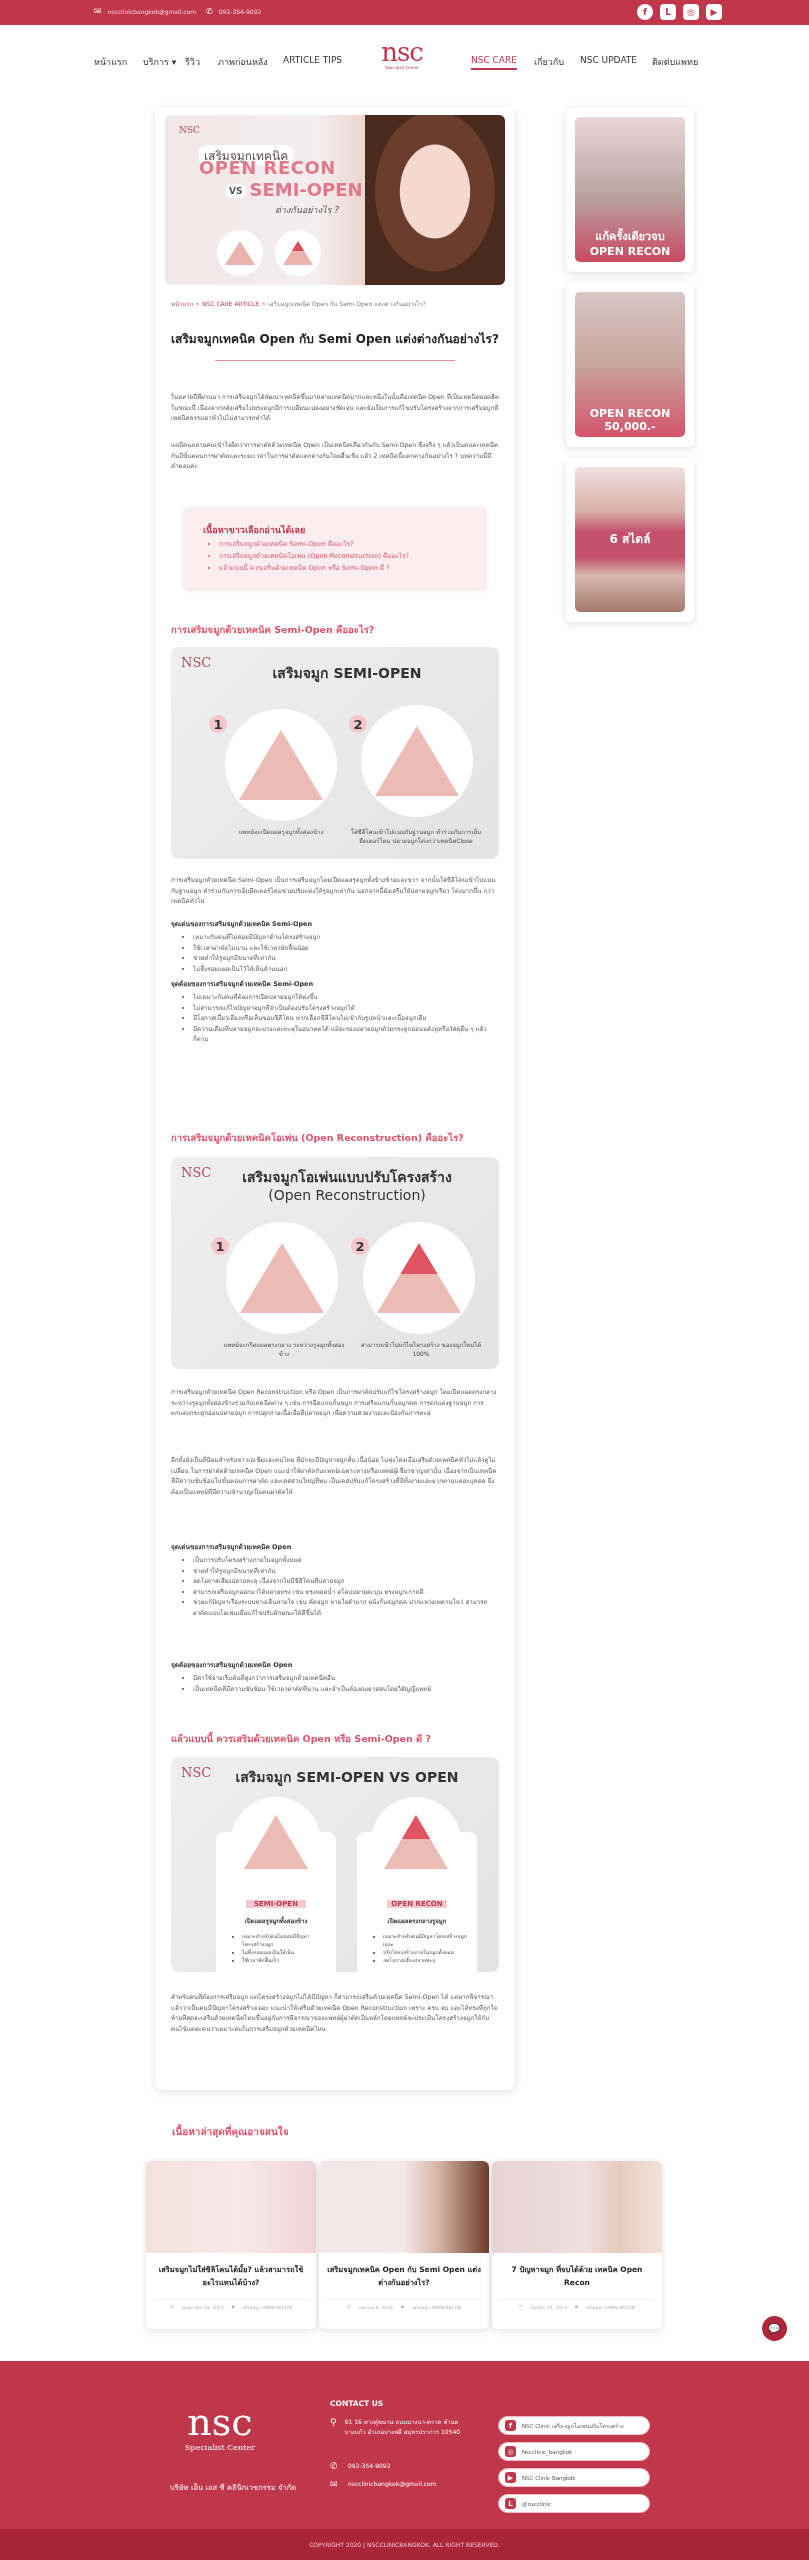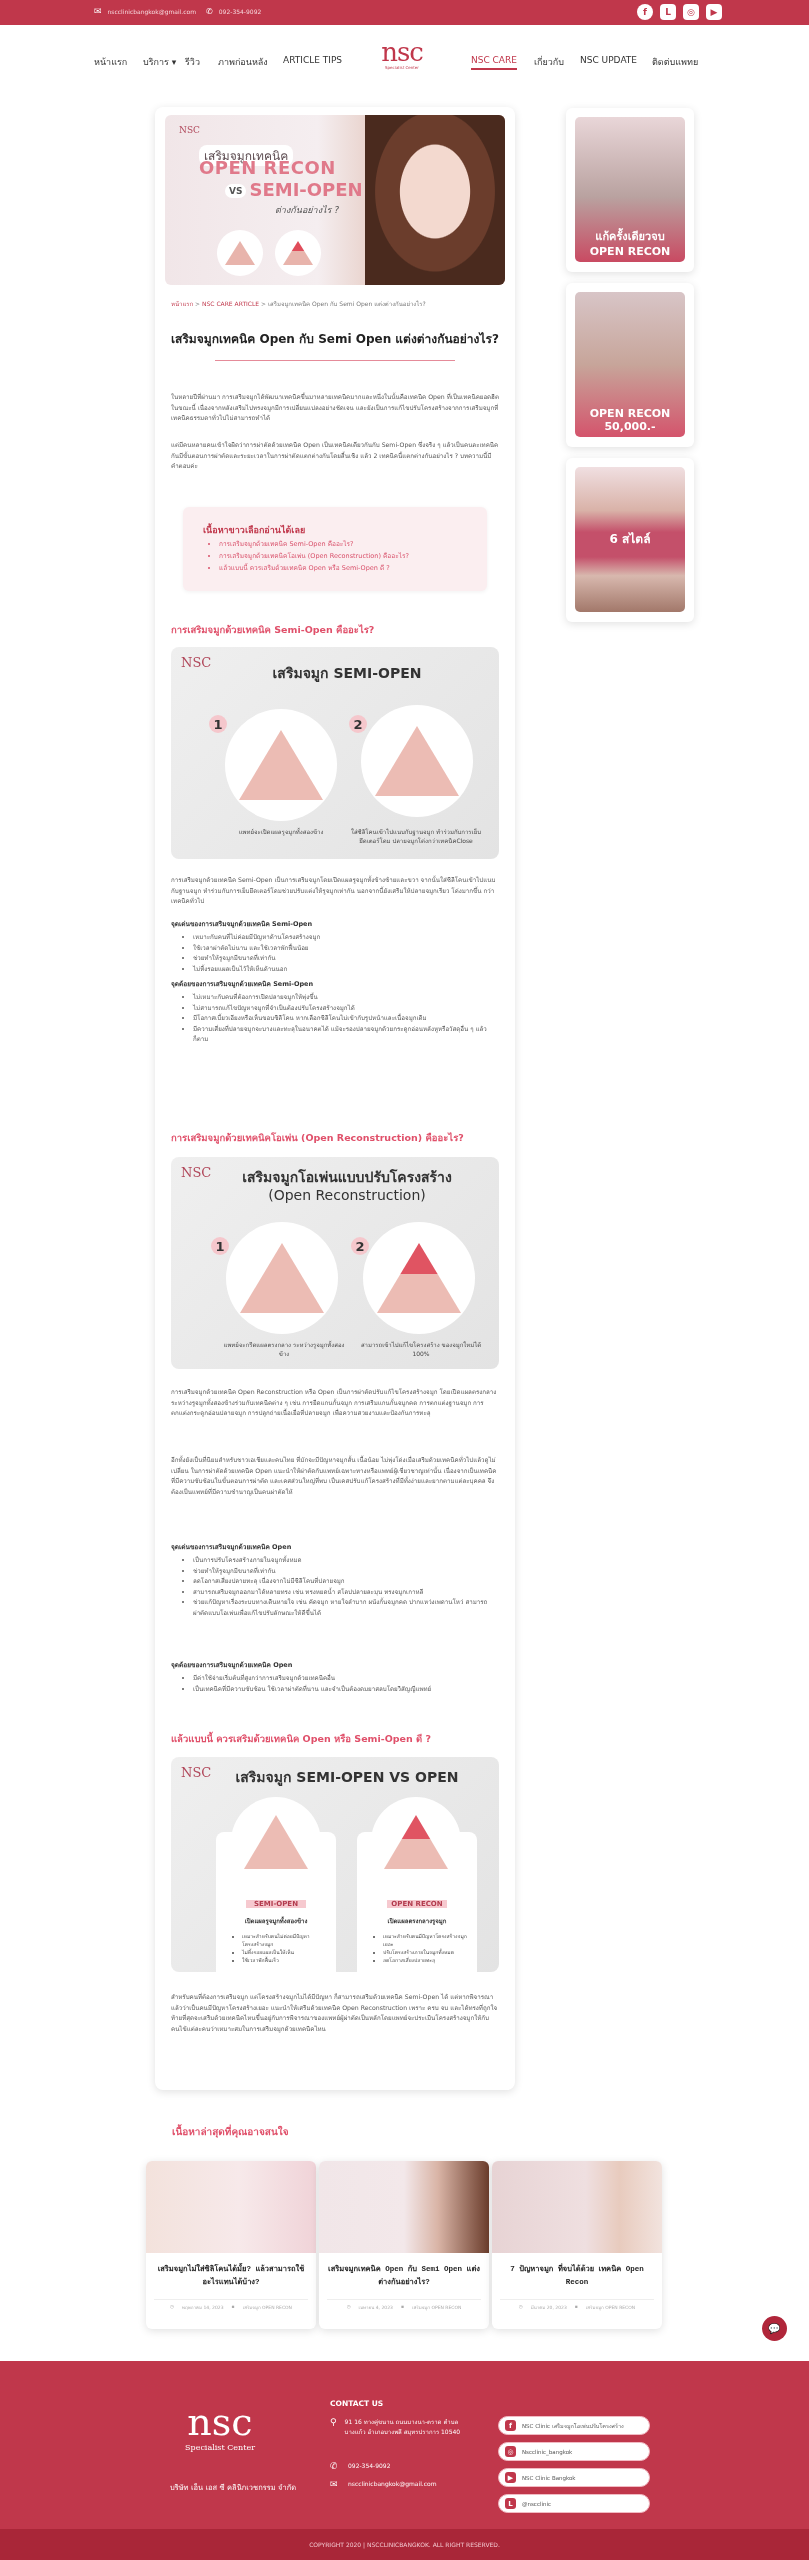--- a/index.html
+++ b/index.html
@@ -52,21 +52,21 @@
   .cmp .sub { position: absolute; left: 0; top: 84px; width: 100%; text-align: center; font-size: 6px; font-weight: bold; color: #333; }
   .cmp ul { position: absolute; left: 20px; top: 100px; width: 94px; font-size: 5px; line-height: 8px; color: #444; padding-left: 6px; }
 
   .side { position: absolute; left: 522px; width: 128px; background: #fff; border-radius: 6px; box-shadow: 0 2px 8px rgba(0,0,0,0.12); margin-left: 44px; }
   .side .img { position: absolute; left: 9px; top: 9px; width: 110px; height: 145px; border-radius: 5px; overflow: hidden; }
   .side .ov { position: absolute; left: 0; bottom: 0; width: 100%; padding: 4px; font-size: 11px; font-weight: bold; color: #fff; text-align: center; }
 
   .rel-h { position: absolute; left: 172px; top: 2124px; font-size: 10px; font-weight: bold; color: #e0506a; }
   .rel-card { position: absolute; top: 2161px; width: 170px; height: 168px; background: #fff; border-radius: 6px; box-shadow: 0 2px 8px rgba(0,0,0,0.12); overflow: hidden; }
   .rel-card .img { position: absolute; left: 0; top: 0; width: 100%; height: 92px; }
-  .rel-card .ttl { position: absolute; left: 8px; top: 102px; width: 154px; text-align: center; font-size: 7.5px; font-weight: bold; color: #222; line-height: 13px; font-family: Liberation Mono, monospace; }
+  .rel-card .ttl { position: absolute; left: 8px; top: 102px; width: 154px; text-align: center; font-size: 7.5px; font-weight: bold; color: #222; line-height: 13px; }
   .rel-card .meta { position: absolute; left: 8px; top: 143px; width: 154px; font-size: 4.5px; color: #aaa; display: flex; justify-content: center; gap: 8px; white-space: nowrap; }
   .rel-card .meta-rule { position: absolute; left: 8px; top: 138px; width: 154px; height: 1px; background: #eee; }
 
   .chat-btn { position: absolute; left: 762px; top: 2316px; width: 25px; height: 25px; border-radius: 50%; background: #b0263a; color: #fff; font-size: 10px; display: flex; align-items: center; justify-content: center; }
 
   .footer { position: absolute; left: 0; top: 2361px; width: 809px; height: 168px; background: #c0374b; }
   .footer .logo-f { position: absolute; left: 170px; top: 40px; width: 100px; text-align: center; color: #fff; }
   .footer .logo-f .mark { font-family: "DejaVu Serif", serif; font-size: 38px; line-height: 42px; }
   .footer .logo-f .sub { font-family: "DejaVu Serif", serif; font-size: 8px; }
   .footer .co { position: absolute; left: 158px; top: 120px; width: 150px; text-align: center; color: #fff; font-size: 7.5px; }

